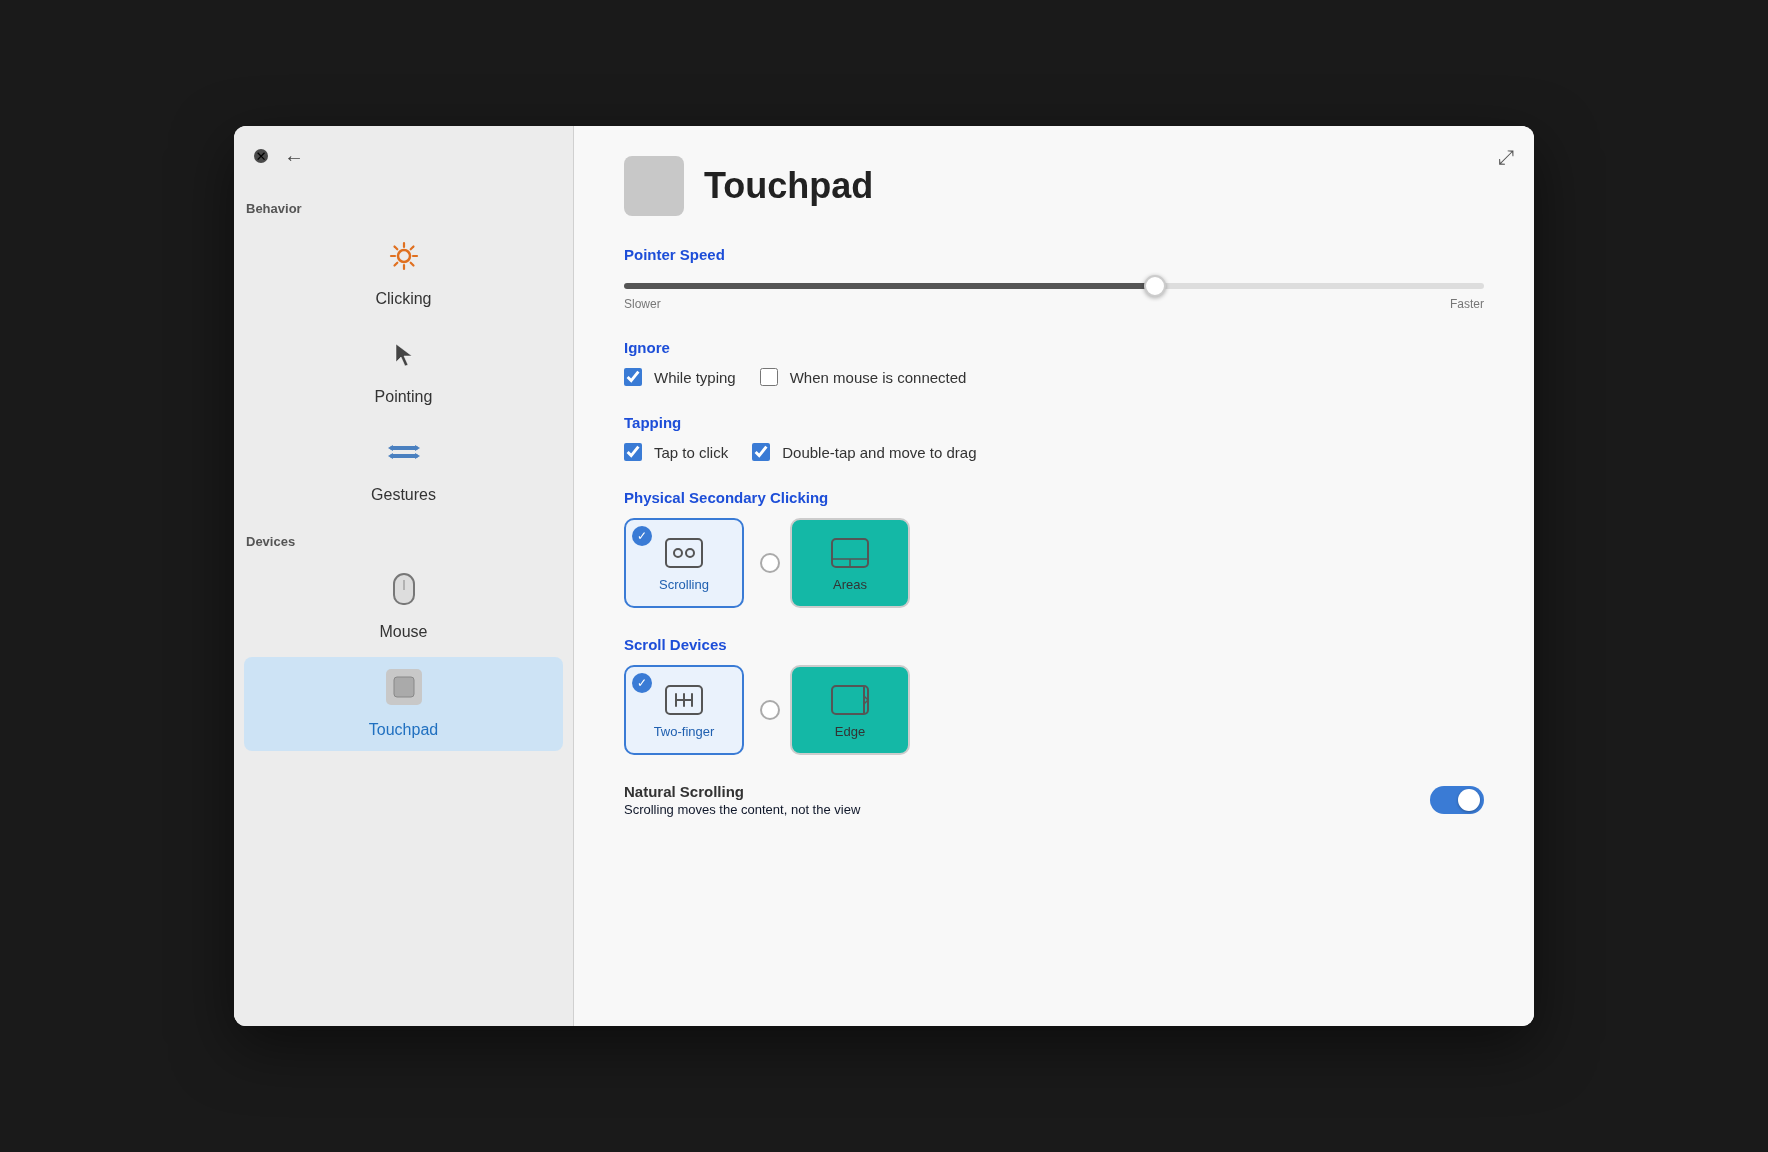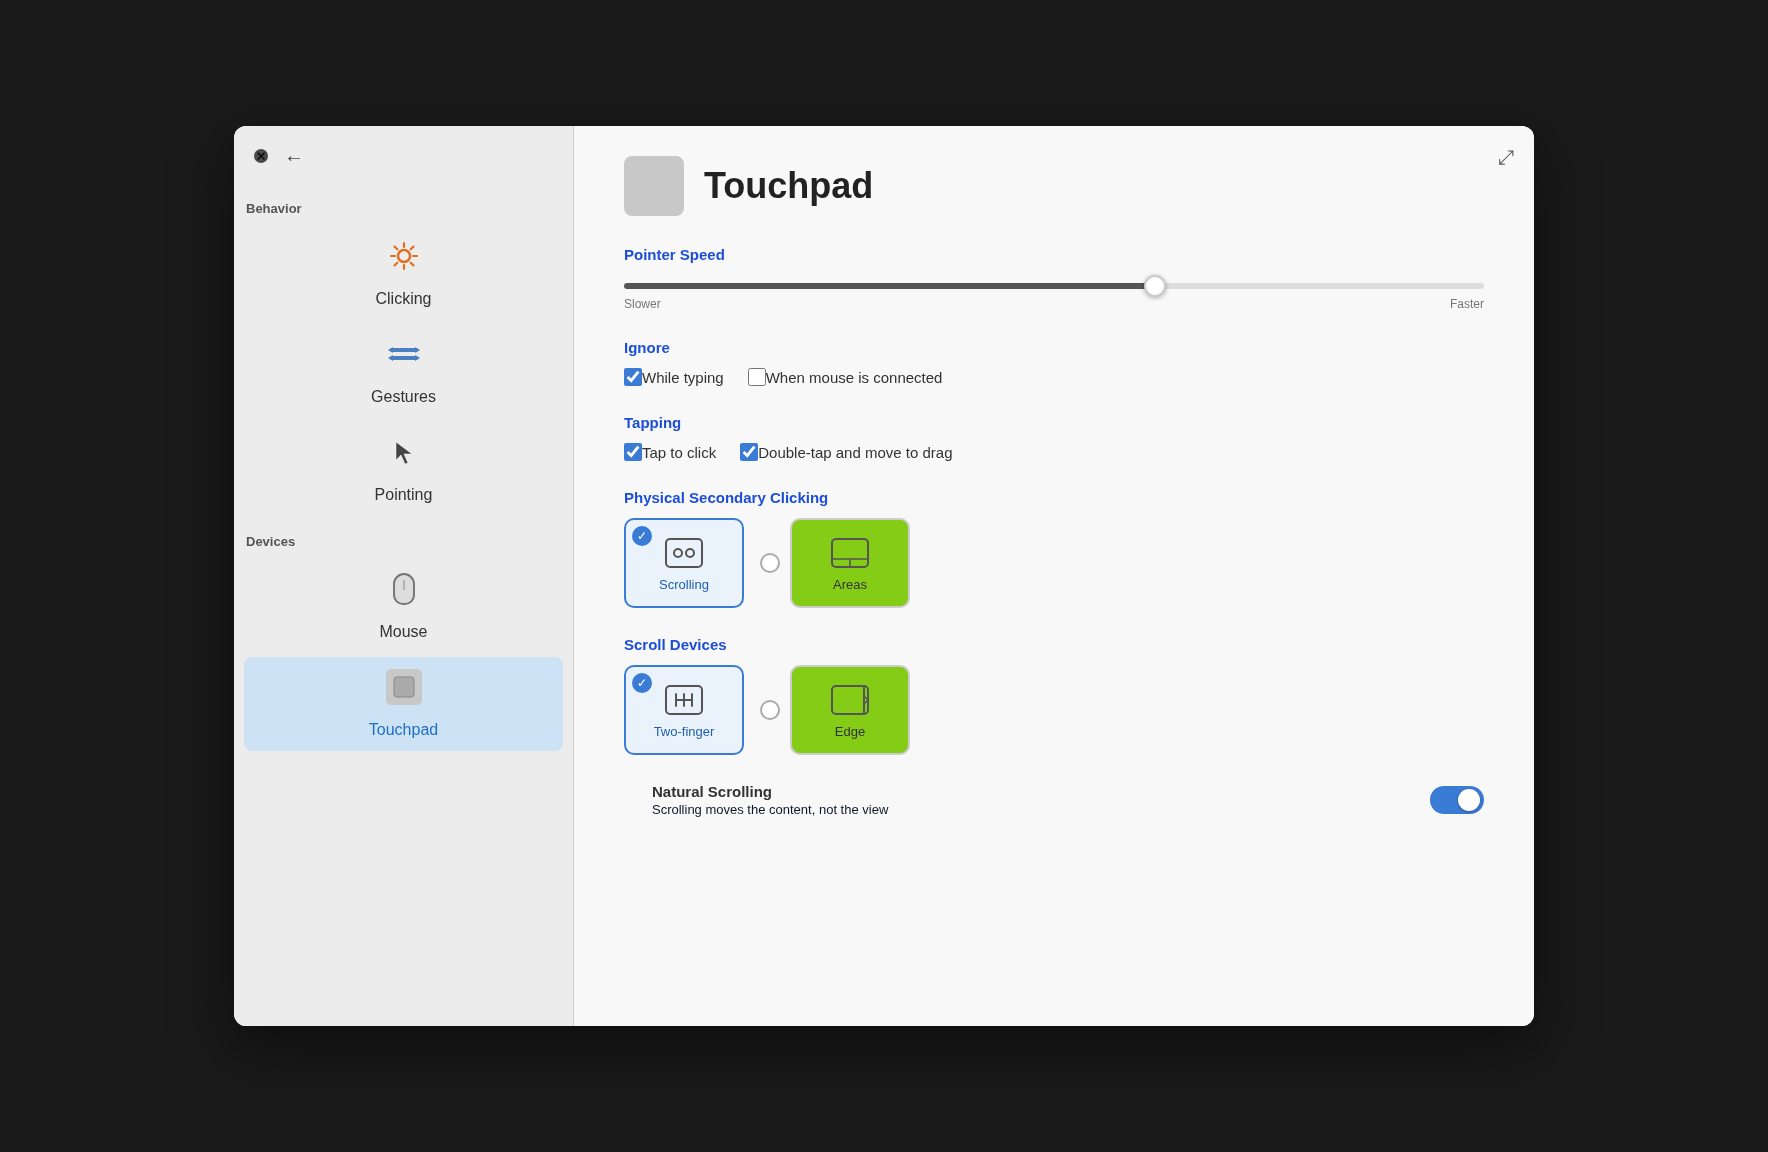--- a/index.html
+++ b/index.html
@@ -202,21 +202,21 @@
     
     .checkbox-row {
       display: flex;
       align-items: center;
       gap: 24px;
       margin-top: 8px;
     }
     .checkbox-item {
       display: flex;
       align-items: center;
-      gap: 0;
+      gap: 12px;
       cursor: pointer;
     }
     .checkbox-item input[type="checkbox"] {
       width: 18px;
       height: 18px;
       accent-color: #3a7bd5;
       cursor: pointer;
     }
     .checkbox-label {
       font-size: 15px;
@@ -228,21 +228,21 @@
       display: flex;
       align-items: center;
       gap: 16px;
       margin-top: 8px;
     }
     .option-card {
       width: 120px;
       height: 90px;
       border: 2px solid #ccc;
       border-radius: 10px;
-      background: #84cc16;
+      background: #14b8a6;
       display: flex;
       flex-direction: column;
       align-items: center;
       justify-content: center;
       gap: 6px;
       cursor: pointer;
       position: relative;
     }
     .option-card.selected {
       border-color: #3a7bd5;
@@ -291,21 +291,20 @@
       align-items: center;
       justify-content: center;
     }
 
     
     .natural-scroll-row {
       display: flex;
       align-items: center;
       justify-content: space-between;
       margin-top: 8px;
-      margin-left: 28px;
     }
     .natural-scroll-text {}
     .natural-scroll-title {
       font-size: 15px;
       font-weight: 700;
       color: #333;
     }
     .natural-scroll-desc {
       font-size: 13px;
       color: #0f172a;
@@ -384,40 +383,40 @@
           <line x1="5.5" y1="5.5" x2="8.3" y2="8.3" stroke="#e07020" stroke-width="2.2" stroke-linecap="round"></line>
           <line x1="21.7" y1="21.7" x2="24.5" y2="24.5" stroke="#e07020" stroke-width="2.2" stroke-linecap="round"></line>
           <line x1="24.5" y1="5.5" x2="21.7" y2="8.3" stroke="#e07020" stroke-width="2.2" stroke-linecap="round"></line>
           <line x1="8.3" y1="21.7" x2="5.5" y2="24.5" stroke="#e07020" stroke-width="2.2" stroke-linecap="round"></line>
         </svg>
       </div>
       <span class="sidebar-item-label">Clicking</span>
     </div>
 
     <div class="sidebar-item">
+      <div class="icon-pointing">
+        <svg width="28" height="28" viewBox="0 0 28 28">
+          <polygon points="6,4 6,22 11,17 15,26 18,25 14,16 22,16" fill="#444" stroke="#fff" stroke-width="0.5"></polygon>
+        </svg>
+      </div>
+      <span class="sidebar-item-label">Pointing</span>
+    </div>
+
+    <div class="sidebar-item">
       <div class="icon-gestures">
         <svg width="32" height="32" viewBox="0 0 32 32">
           <rect x="2" y="10" width="28" height="4" rx="2" fill="#4a80c0"></rect>
           <rect x="2" y="18" width="28" height="4" rx="2" fill="#4a80c0"></rect>
           <polygon points="0,12 5,9 5,15" fill="#4a80c0"></polygon>
           <polygon points="32,12 27,9 27,15" fill="#4a80c0"></polygon>
           <polygon points="0,20 5,17 5,23" fill="#4a80c0"></polygon>
           <polygon points="32,20 27,17 27,23" fill="#4a80c0"></polygon>
         </svg>
       </div>
       <span class="sidebar-item-label">Gestures</span>
-    </div>
-
-    <div class="sidebar-item">
-      <div class="icon-pointing">
-        <svg width="28" height="28" viewBox="0 0 28 28">
-          <polygon points="6,4 6,22 11,17 15,26 18,25 14,16 22,16" fill="#444" stroke="#fff" stroke-width="0.5"></polygon>
-        </svg>
-      </div>
-      <span class="sidebar-item-label">Pointing</span>
     </div>
 
     <div class="sidebar-section-label">Devices</div>
 
     <div class="sidebar-item">
       <div class="icon-mouse">
         <div class="mouse-shape"></div>
       </div>
       <span class="sidebar-item-label">Mouse</span>
     </div>

